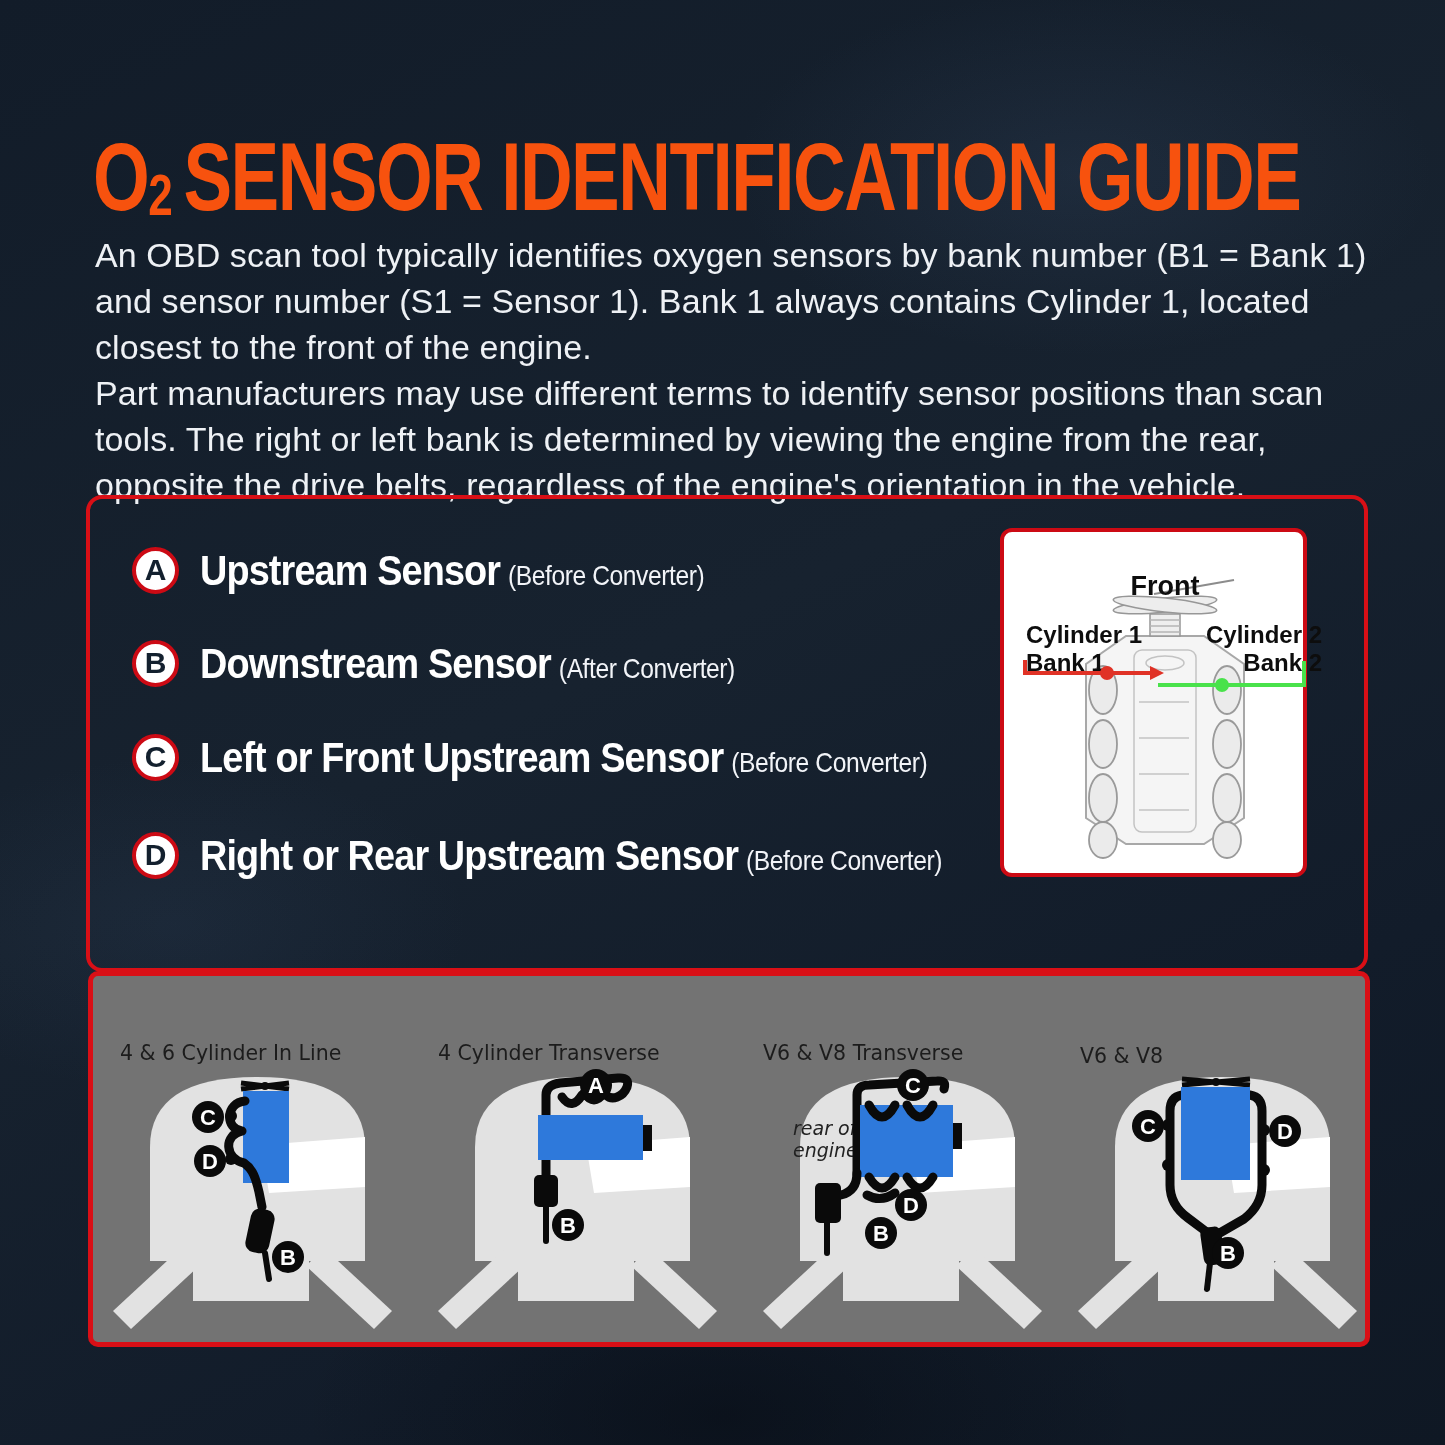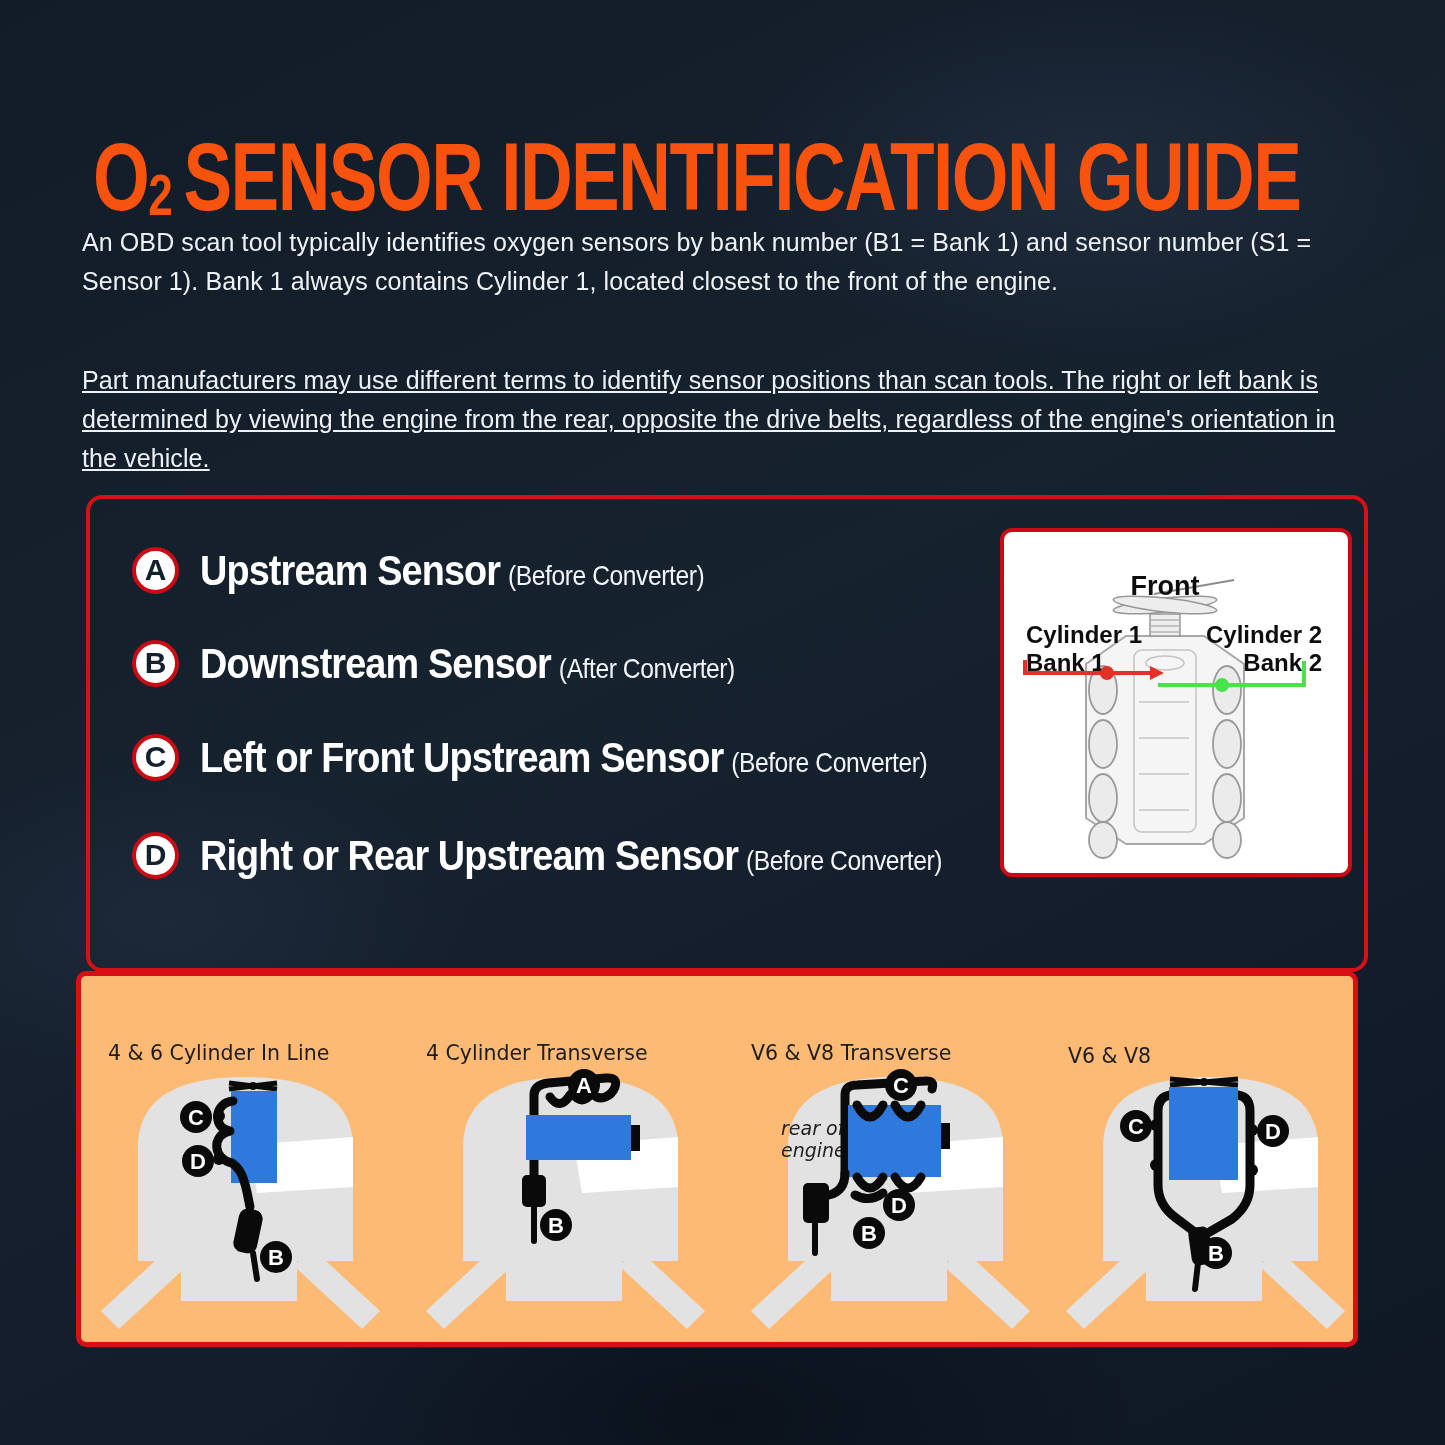--- a/index.html
+++ b/index.html
@@ -17,25 +17,25 @@
   .title{
     left:93px;top:58px;white-space:nowrap;
     font-weight:700;font-size:96px;letter-spacing:-2px;
     color:var(--accent-orange,#f7520e);
     transform:scaleX(0.76);transform-origin:left top;
   }
   .title .sub{font-size:58px;vertical-align:-5px;letter-spacing:0;}
   .title .rest{margin-left:14px;}
   
   .intro{
-    left:82px;width:1272px;color:var(--text-white,#eef1f5);
-    font-size:25px;line-height:39px;letter-spacing:0.1px;
+    left:95px;width:1272px;color:var(--text-white,#eef1f5);
+    font-size:34px;line-height:46px;letter-spacing:0.1px;
   }
   .p1{top:198px;}
-  .p2{top:336px;text-decoration:underline;}
+  .p2{top:336px;}
   
   .hero{
     left:86px;top:495px;width:1282px;height:477px;box-sizing:border-box;
     border:4px solid var(--border-red,#d50f17);border-radius:16px;
   }
   .legend-row{position:absolute;left:42px;height:56px;display:flex;align-items:center;}
   .row-a{top:43px;} .row-b{top:136px;} .row-c{top:230px;} .row-d{top:328px;}
   .legend-badge{
     width:47px;height:47px;border-radius:50%;box-sizing:border-box;flex:0 0 47px;
     background:#fff;border:4px solid var(--badge-ring,#cc0a14);
@@ -43,34 +43,34 @@
     display:flex;align-items:center;justify-content:center;
   }
   .legend-text{
     margin-left:21px;display:flex;align-items:baseline;white-space:nowrap;
     transform:scaleX(0.88);transform-origin:left center;
   }
   .legend-main{font-size:43px;font-weight:700;color:#ffffff;letter-spacing:-1px;}
   .legend-note{font-size:28px;font-weight:400;color:#f2f4f8;margin-left:9px;letter-spacing:-0.5px;}
   
   .engine-card{
-    left:1000px;top:528px;width:352px;height:349px;box-sizing:border-box;
+    left:1000px;top:528px;width:307px;height:349px;box-sizing:border-box;
     background:#fff;border:4px solid var(--badge-ring,#cf0a14);border-radius:12px;
   }
   .eng-label{font-family:"Liberation Sans",sans-serif;font-weight:700;font-size:24px;fill:#0d0d0d;}
   .eng-front{font-size:27px;}
   .sketch{stroke:#a8a8a8;stroke-width:2;fill:#f5f5f5;}
   .sketch-light{stroke:#c3c3c3;stroke-width:1.5;fill:none;}
   .cyl{fill:#ebebeb;stroke:#9a9a9a;stroke-width:1.8;}
   .bank1-line{stroke:var(--bank1-red,#e03226);stroke-width:4;fill:none;}
   .bank2-line{stroke:var(--bank2-green,#49e24b);stroke-width:4;fill:none;}
   
   .bottom{
-    left:76px;top:971px;width:1282px;height:376px;box-sizing:border-box;
-    background:#fdba74;border:5px solid var(--border-red,#e60a12);border-radius:10px;
+    left:88px;top:971px;width:1282px;height:376px;box-sizing:border-box;
+    background:#737373;border:5px solid var(--border-red,#e60a12);border-radius:10px;
   }
   .cell{position:absolute;top:59px;width:315px;height:300px;}
   .cell1{left:2px;} .cell2{left:327px;} .cell3{left:652px;} .cell4{left:967px;text-align:right;}
   .diag-title{font-family:"DejaVu Sans",sans-serif;font-size:20.5px;fill:#1c1c1c;}
   .diag-note{font-family:"DejaVu Sans",sans-serif;font-style:italic;font-size:19px;fill:#222;}
   .car{fill:var(--silhouette-gray,#e2e2e2);}
   .windshield{fill:#ffffff;}
   .engine-blue{fill:var(--engine-blue,#2e79db);}
   .pipe{stroke:#0a0a0a;stroke-width:9;fill:none;stroke-linecap:round;stroke-linejoin:round;}
   .pipe-thin{stroke:#0a0a0a;stroke-width:6;fill:none;stroke-linecap:round;}

